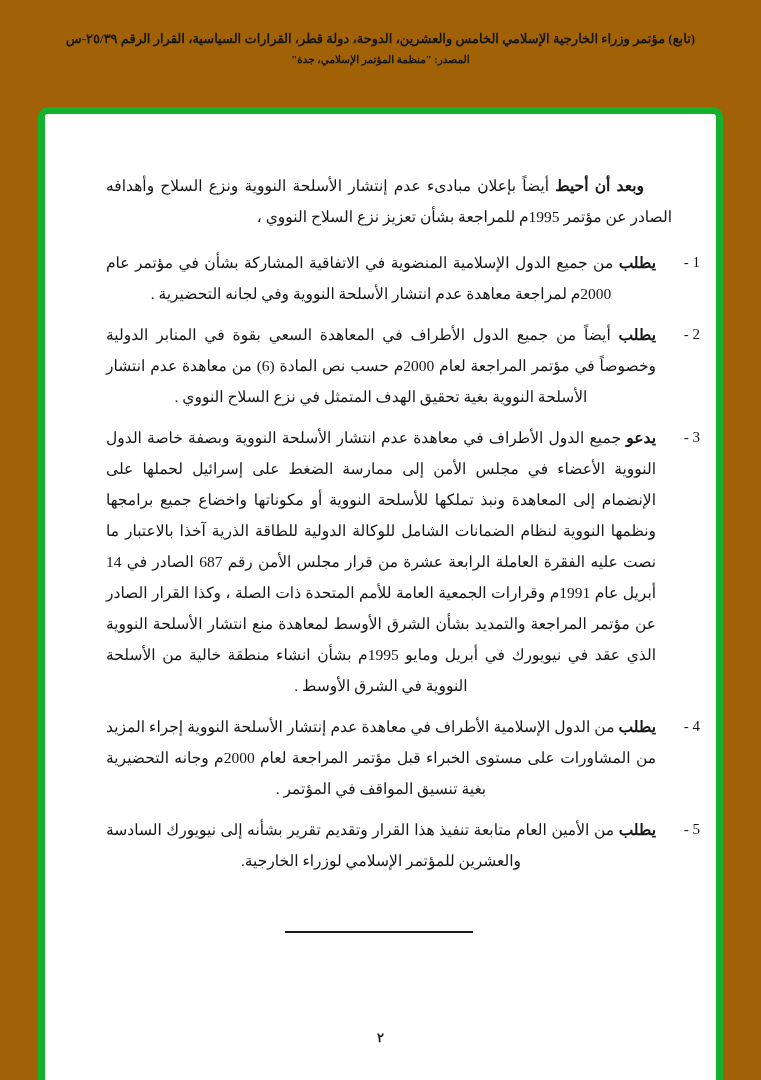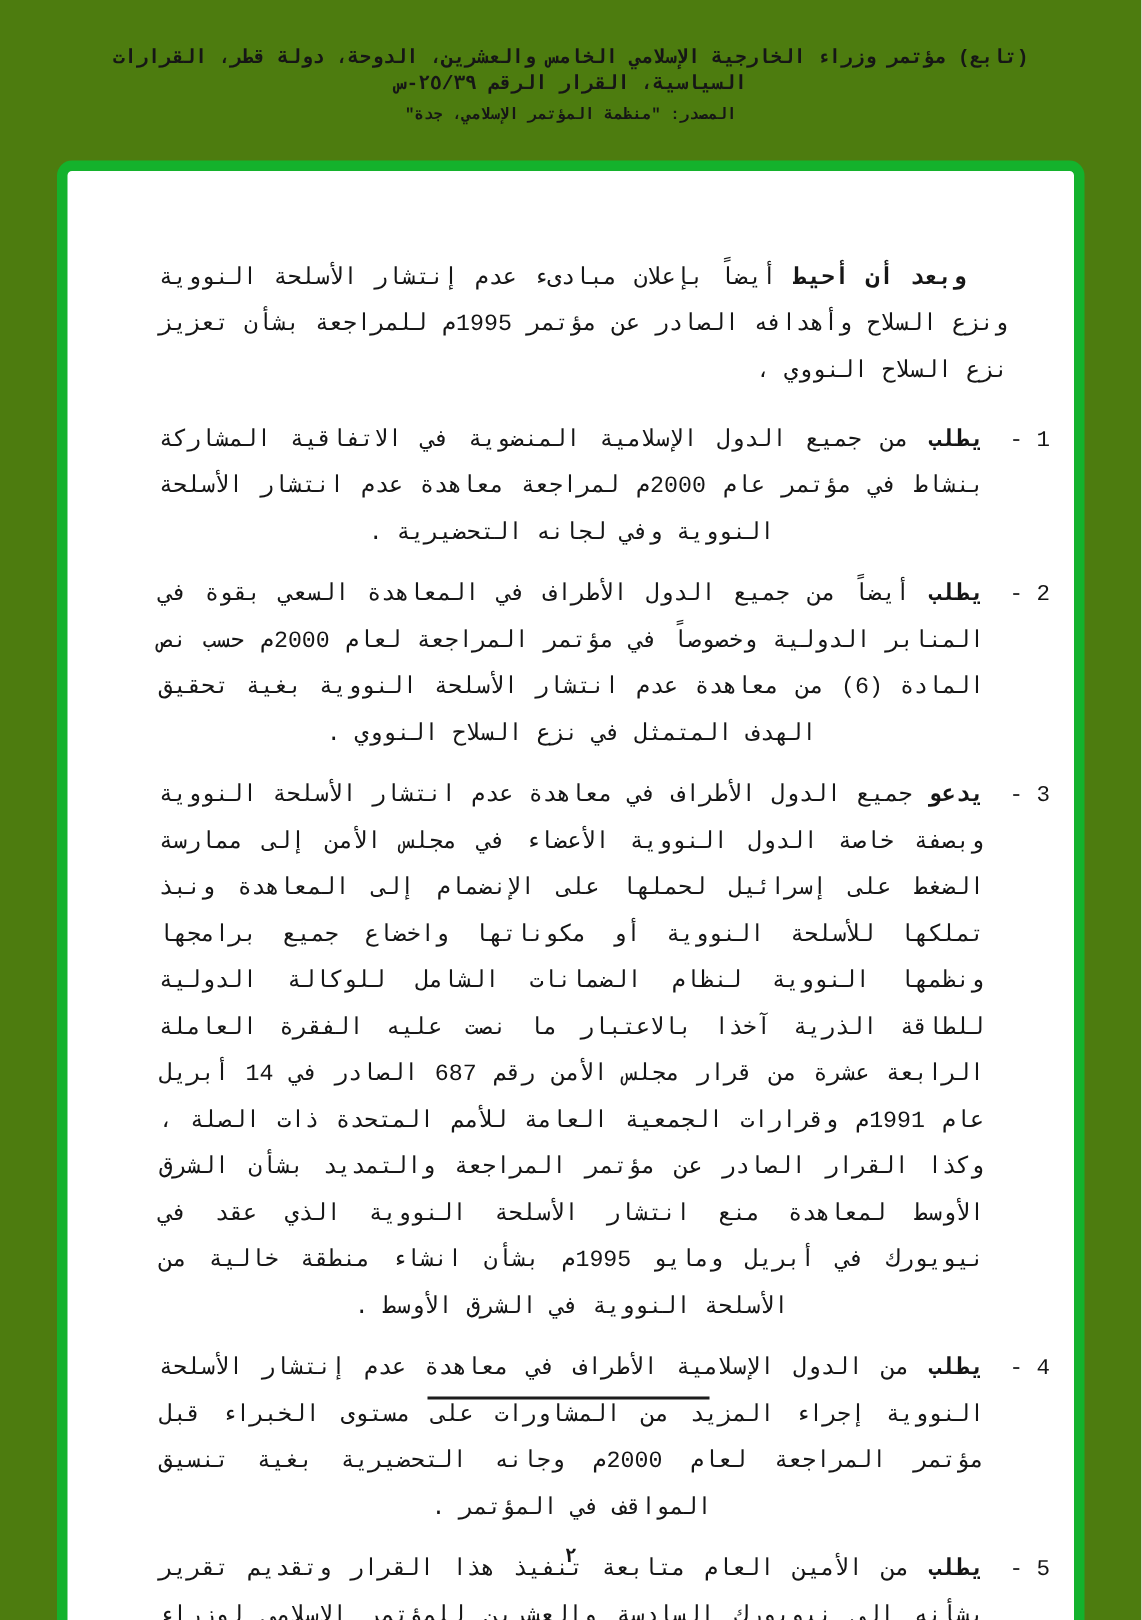--- a/index.html
+++ b/index.html
@@ -1,22 +1,22 @@
 <!DOCTYPE html>
 <html lang="ar" style="--frame-green: #14b22c; --text: #161616;"><head>
 <meta charset="utf-8">
 <style>
   html, body { margin: 0; padding: 0; background: #ffffff; }
   .page {
     position: relative;
     width: 761px;
     height: 1080px;
-    background: #4d7c0f;
+    background: #a16207;
     overflow: hidden;
-    font-family: Liberation Mono, monospace;
+    font-family: Liberation Serif, serif;
     color: var(--text, #161616);
   }
   
   .hdr {
     position: absolute;
     top: 30px; left: 0; right: 0;
     text-align: center;
     direction: rtl;
   }
   .hdr-title {
@@ -103,21 +103,21 @@
     <div class="hdr-source">المصدر: "منظمة المؤتمر الإسلامي، جدة"</div>
   </div>
 
   <div class="frame">
     <div class="content">
 
       <p class="intro"><span class="kw">وبعد أن أحيط</span> <span>أيضاً  بإعلان مبادىء عدم إنتشار الأسلحة النووية ونزع السلاح وأهدافه الصادر عن مؤتمر 1995م للمراجعة بشأن تعزيز نزع السلاح النووي ،</span></p>
 
       <div class="clause">
         <span class="clause-marker">1 -</span>
-        <p class="clause-body"><span class="kw">يطلب</span> <span>من جميع الدول الإسلامية المنضوية في الاتفاقية المشاركة بنشاط في مؤتمر عام 2000م لمراجعة معاهدة عدم انتشار الأسلحة النووية وفي لجانه التحضيرية .</span></p>
+        <p class="clause-body"><span class="kw">يطلب</span> <span>من جميع الدول الإسلامية المنضوية في الاتفاقية المشاركة بشأن في مؤتمر عام 2000م لمراجعة معاهدة عدم انتشار الأسلحة النووية وفي لجانه التحضيرية .</span></p>
       </div>
 
       <div class="clause">
         <span class="clause-marker">2 -</span>
         <p class="clause-body"><span class="kw">يطلب</span> <span>أيضاً من جميع الدول الأطراف في المعاهدة السعي بقوة في المنابر الدولية وخصوصاً في مؤتمر المراجعة لعام 2000م حسب نص المادة (6) من معاهدة عدم انتشار الأسلحة النووية بغية تحقيق الهدف المتمثل في نزع السلاح النووي .</span></p>
       </div>
 
       <div class="clause">
         <span class="clause-marker">3 -</span>
         <p class="clause-body"><span class="kw">يدعو</span> <span>جميع الدول الأطراف في معاهدة عدم انتشار الأسلحة النووية وبصفة خاصة الدول النووية الأعضاء في مجلس الأمن إلى ممارسة الضغط على إسرائيل لحملها على الإنضمام إلى المعاهدة ونبذ تملكها للأسلحة النووية أو مكوناتها واخضاع جميع برامجها ونظمها النووية لنظام الضمانات الشامل للوكالة الدولية للطاقة الذرية آخذا بالاعتبار ما نصت عليه الفقرة العاملة الرابعة عشرة من قرار مجلس الأمن رقم 687 الصادر في 14 أبريل عام 1991م وقرارات الجمعية العامة للأمم المتحدة ذات الصلة ، وكذا القرار الصادر عن مؤتمر المراجعة والتمديد بشأن الشرق الأوسط لمعاهدة منع انتشار الأسلحة النووية الذي عقد في نيويورك في أبريل ومايو 1995م بشأن انشاء منطقة خالية من الأسلحة النووية في الشرق الأوسط .</span></p>

